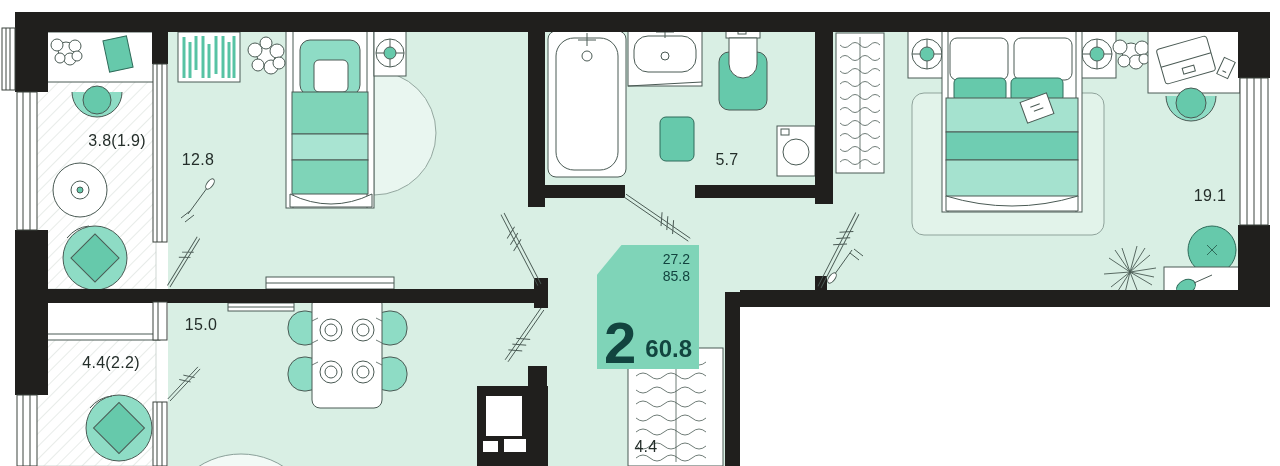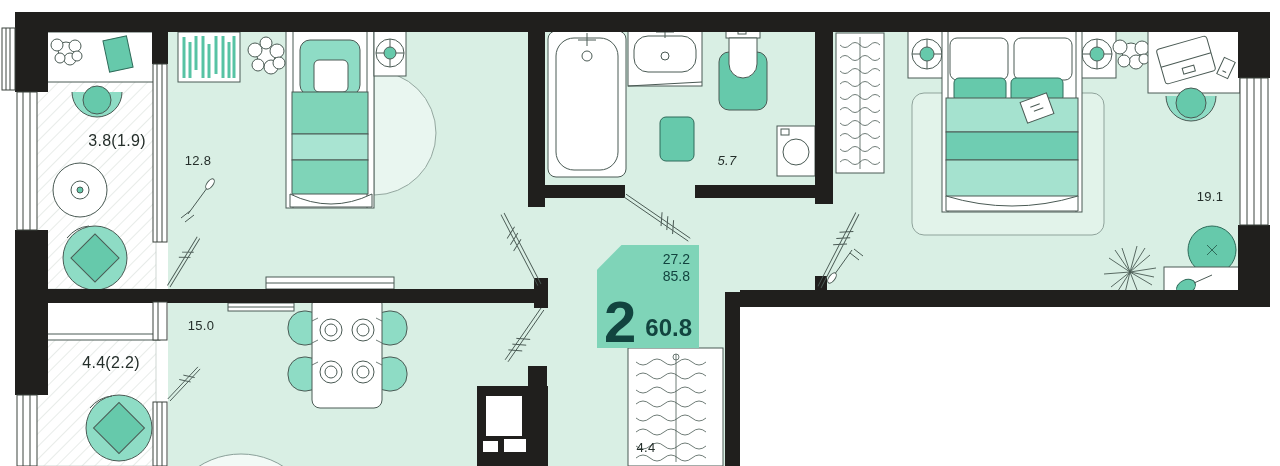--- a/index.html
+++ b/index.html
@@ -3,25 +3,25 @@
 <meta charset="utf-8">
 <style>
   html,body{margin:0;padding:0;background:#ffffff;}
   .plan{
     position:relative;width:1280px;height:466px;background:#ffffff;
     overflow:hidden;font-family:"Liberation Sans",sans-serif;padding-left:44px;
   }
   .plan svg{position:absolute;left:0;top:0;}
   .room-label{
     position:absolute;transform:translate(-50%,-50%);
-    color:#242e2a;font-size:13px;letter-spacing:.3px;white-space:nowrap;
+    color:#242e2a;font-size:16px;letter-spacing:.3px;white-space:nowrap;
   }
   .room-label.small{font-size:16px;}
   .badge{
-    position:absolute;left:597px;top:245px;width:102px;height:103px;
+    position:absolute;left:597px;top:245px;width:102px;height:124px;
     background:#7fd4b8;color:#12443f;
     clip-path:polygon(24% 0,100% 0,100% 100%,0 100%,0 24%);
   }
   .badge .a1{position:absolute;right:9px;top:6px;font-size:14px;}
   .badge .a2{position:absolute;right:9px;top:23px;font-size:14px;}
   .badge .big{position:absolute;left:7px;bottom:2px;font-size:58px;font-weight:700;line-height:.82;}
   .badge .tot{position:absolute;right:7px;bottom:6px;font-size:24px;font-weight:700;}
 </style>
 </head>
 <body>
@@ -403,21 +403,21 @@
       <path d="M0 0 H57 M0 -3 H57 M30 -8 l6 10 M36 -8 l6 10" stroke-width="0.9"></path>
     </g>
     <g transform="translate(170,401) rotate(-46.8)">
       <path d="M0 0 H44 M0 -3 H44 M22 -8 l6 10 M28 -8 l6 10" stroke-width="0.9"></path>
     </g>
   </g>
 </svg>
 
 <div class="room-label small" style="left:117px;top:141px;">3.8(1.9)</div>
 <div class="room-label" style="left:198px;top:160px;">12.8</div>
-<div class="room-label" style="left:727px;top:160px;font-style:italic;">5.7</div>
+<div class="room-label" style="left:727px;top:160px;">5.7</div>
 <div class="room-label" style="left:1210px;top:196px;">19.1</div>
 <div class="room-label" style="left:201px;top:325px;">15.0</div>
 <div class="room-label small" style="left:111px;top:363px;">4.4(2.2)</div>
 <div class="room-label" style="left:646px;top:447px;">4.4</div>
 
 <div class="badge">
   <span class="a1">27.2</span>
   <span class="a2">85.8</span>
   <span class="big">2</span>
   <span class="tot">60.8</span>

